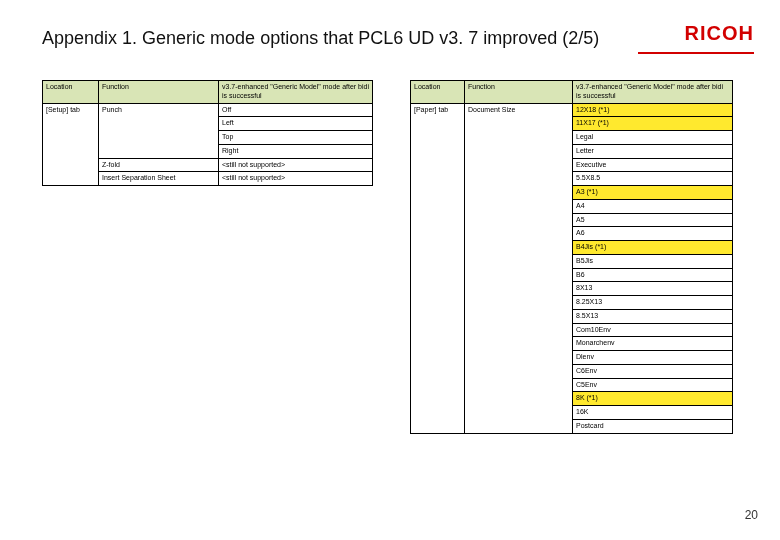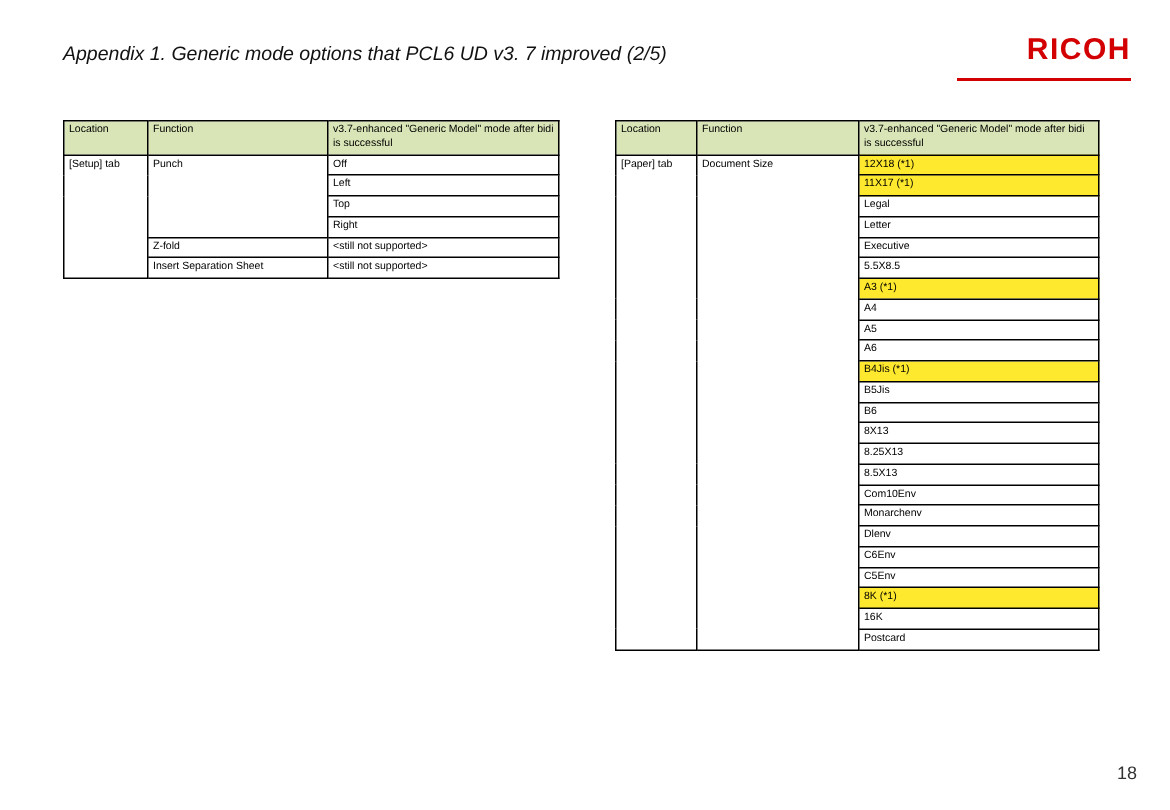--- a/index.html
+++ b/index.html
@@ -10,23 +10,22 @@
     font-family: Arial, sans-serif;
     background: #fff;
     position: relative;
     font-size: 7px;
     color: #000;
   }
   .title {
     position: absolute;
     top: 28px;
     left: 42px;
-    font-size: 13px;
+    font-size: 18px;
     color: #111;
-    font-style: italic;
   }
   .logo {
     position: absolute;
     top: 22px;
     right: 26px;
     font-size: 20px;
     font-weight: 700;
     letter-spacing: 1px;
     color: #d20000;
     font-family: Arial, Helvetica, sans-serif;
@@ -216,13 +215,13 @@
       </tr>
       <tr>
         <td>16K</td>
       </tr>
       <tr>
         <td>Postcard</td>
       </tr>
     </tbody>
 </table>
 
-<div class="pagenum">18</div>
+<div class="pagenum">20</div>
 
 </body></html>

